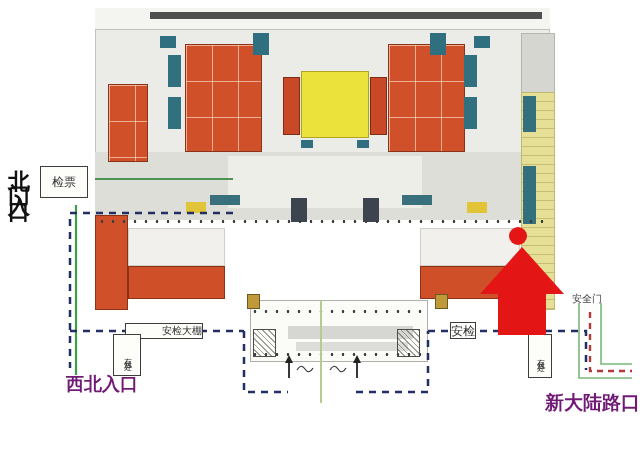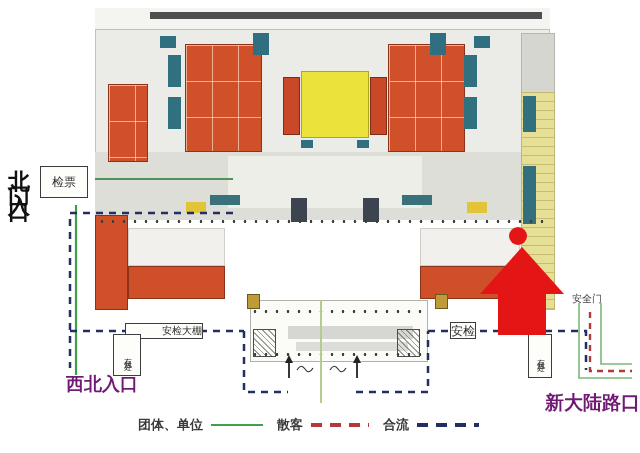--- a/index.html
+++ b/index.html
@@ -132,21 +132,13 @@
   <div>
     <div class="arrow-part" id="arrow-dot"></div>
     <div class="arrow-part" id="arrow-head"></div>
     <div class="arrow-part" id="arrow-shaft"></div>
   </div>
 
   <div class="lbl" id="north-label">北门入口</div>
   <div class="lbl" id="northwest-label">西北入口</div>
   <div class="lbl" id="roadcorner-label">新大陆路口</div>
 
-  <div id="legend">
-    <span>团体、单位</span>
-    <span class="leg-line leg-solid"></span>
-    <span>散客</span>
-    <span class="leg-line leg-dash-red"></span>
-    <span>合流</span>
-    <span class="leg-line leg-dash-navy"></span>
-  </div>
 </div>
 
 </body></html>

